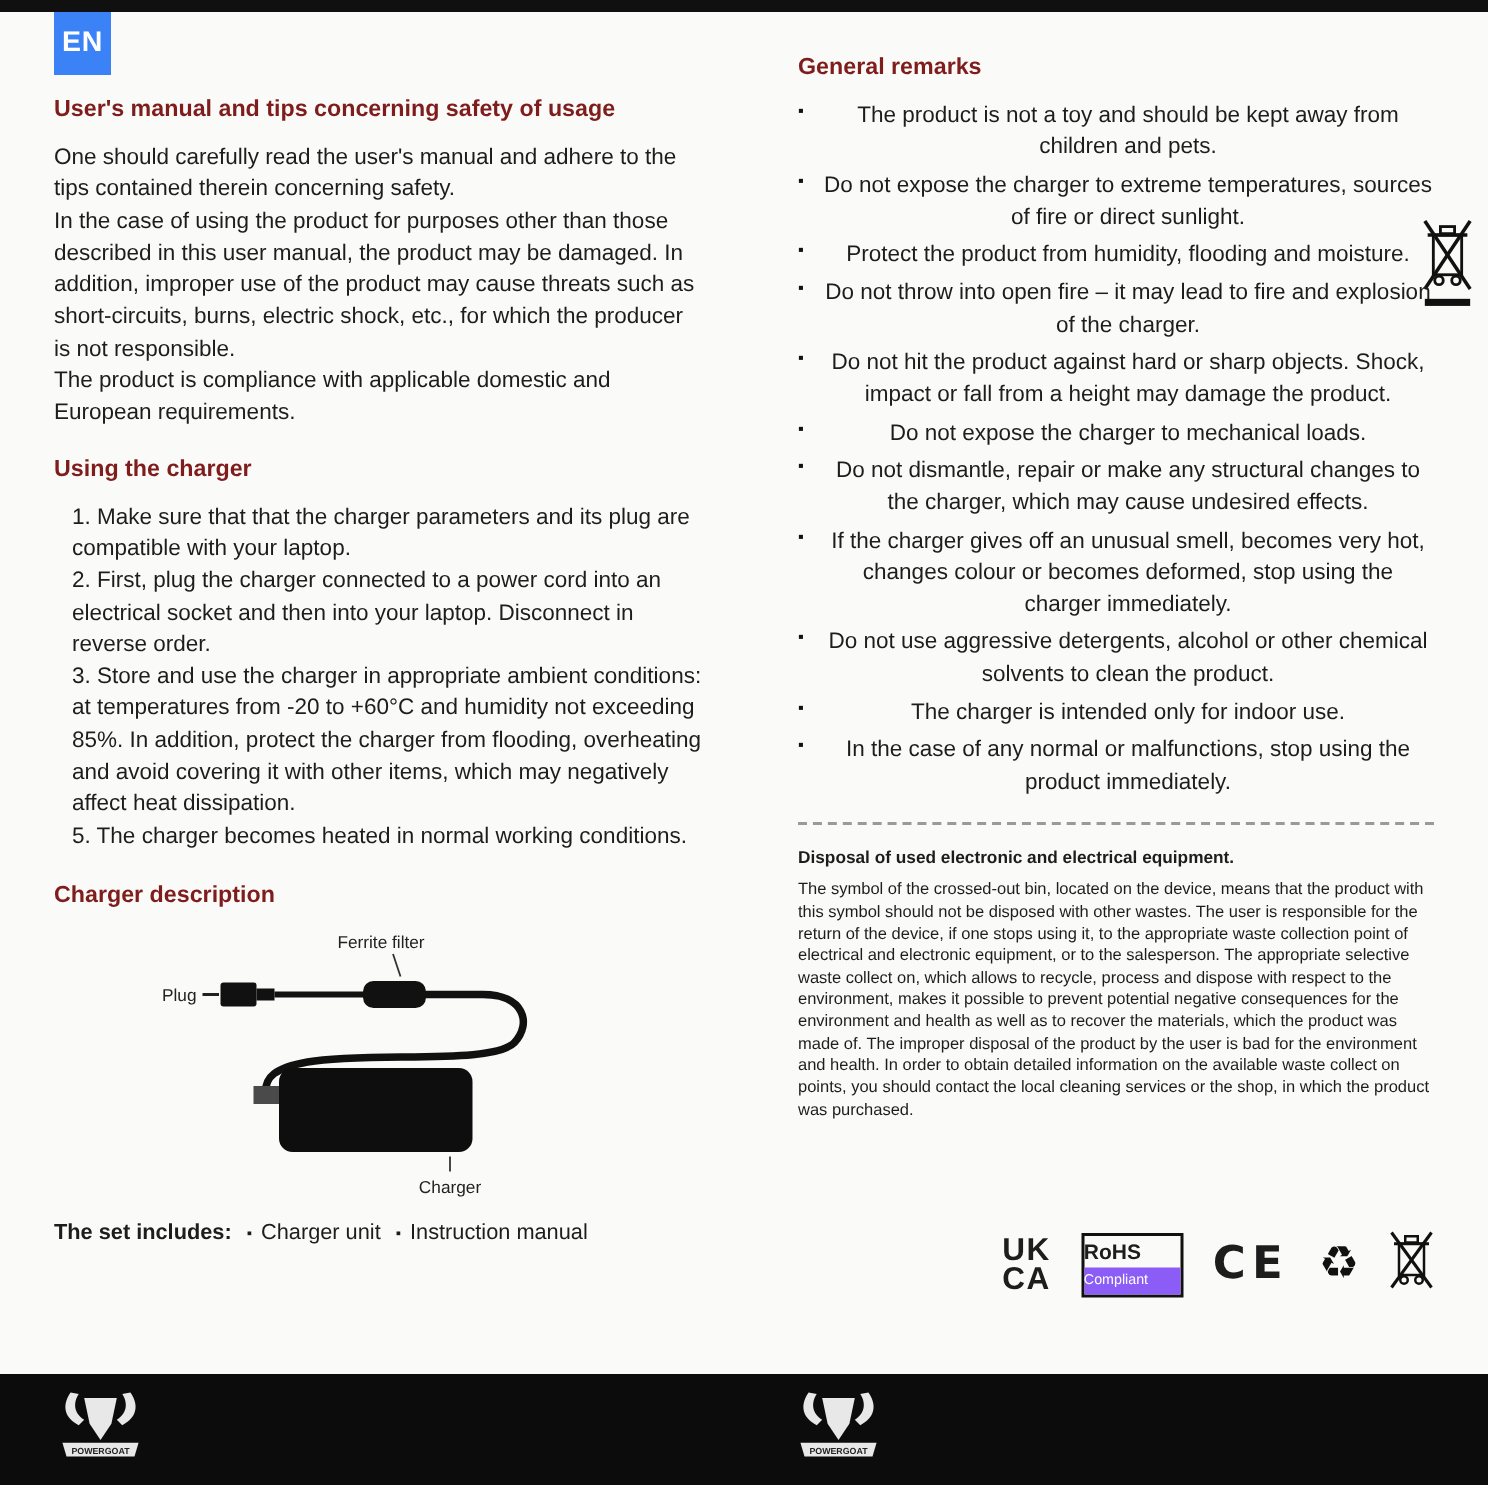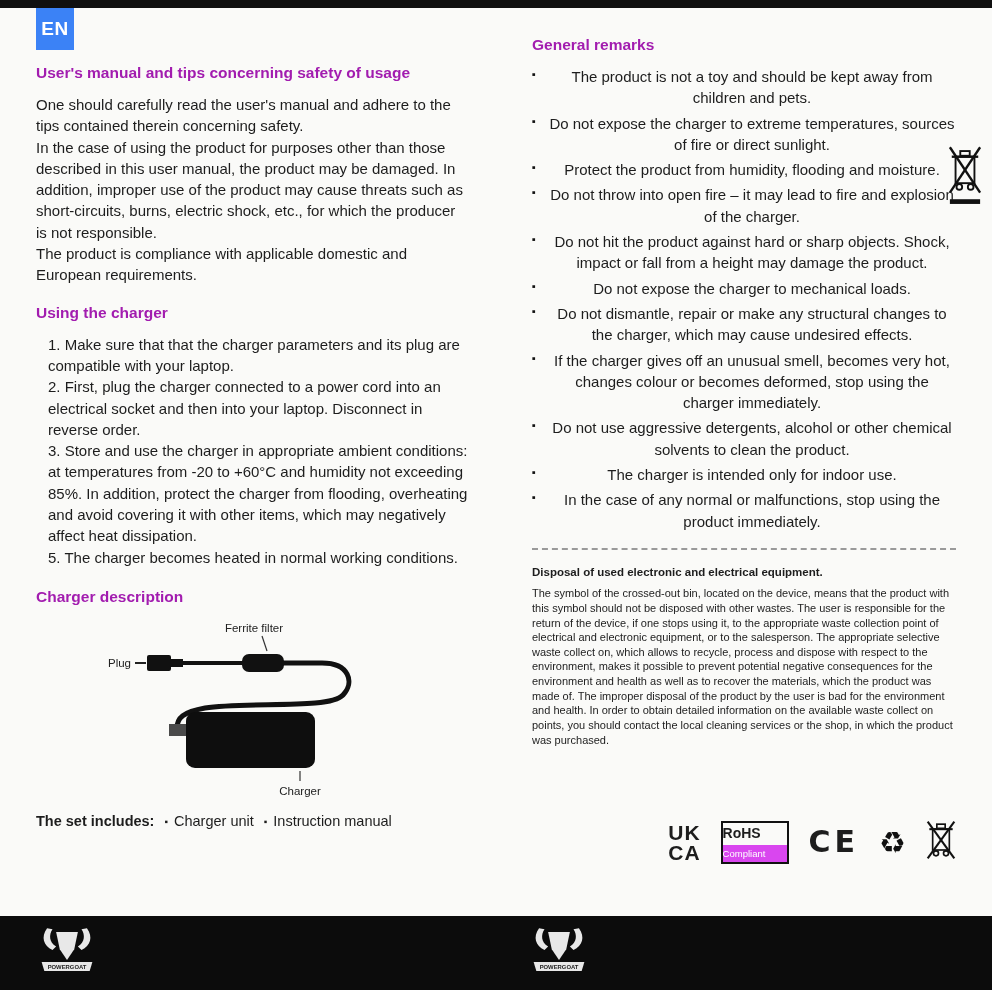--- a/index.html
+++ b/index.html
@@ -10,35 +10,35 @@
     font-size:15px;line-height:1.42;
   }
   .top-bar{position:absolute;top:0;left:0;width:992px;height:8px;background:#101010;}
   .en-badge{
     position:absolute;top:8px;left:36px;width:38px;height:42px;background:#3b82f6;
     color:#fff;font-weight:bold;font-size:19px;display:flex;align-items:center;justify-content:center;
     letter-spacing:.5px;
   }
   .left-col{position:absolute;left:36px;top:62px;width:432px;}
   .right-col{position:absolute;left:532px;top:34px;width:424px;}
-  h2{font-size:15.5px;font-weight:bold;margin:0 0 10px 0;color:#a21caf;}
+  h2{font-size:15.5px;font-weight:bold;margin:0 0 10px 0;color:#7f1d1d;}
   .para{margin:0 0 16px 0;white-space:pre-line;}
   .steps p{margin:0;}
   .steps{margin:0 0 18px 12px;}
   .remarks{list-style:none;margin:0;padding:0;text-align:center;}
   .remarks li{position:relative;padding-left:16px;margin:0 0 4px 0;}
   .remarks li::before{content:"▪";position:absolute;left:0;top:1px;font-size:11px;color:#111;}
   .divider{border:none;border-top:2px dashed #9a9a9a;margin:16px 0 14px 0;}
   .disposal-heading{font-size:11.5px;font-weight:bold;margin:0 0 6px 0;}
   .disposal-body{font-size:11px;line-height:1.33;margin:0;}
   .marks-row{display:flex;align-items:center;justify-content:flex-end;gap:20px;margin-top:72px;}
   .ukca{font-weight:bold;font-size:21px;line-height:.92;letter-spacing:1px;}
   .rohs{border:2px solid #111;width:64px;text-align:left;}
   .rohs-top{font-weight:bold;font-size:14px;padding:1px 0;}
-  .rohs-bottom{background:#d946ef;color:#fff;font-size:9.5px;padding:2px 0;}
+  .rohs-bottom{background:#8b5cf6;color:#fff;font-size:9.5px;padding:2px 0;}
   .ce{font-size:30px;font-weight:bold;letter-spacing:4px;font-family:"DejaVu Sans",sans-serif;}
   .recycle{font-size:30px;line-height:1;color:#111;font-family:"DejaVu Sans",sans-serif;}
   .diagram{margin:4px 0 6px 0;}
   svg text{font-family:"Liberation Sans","DejaVu Sans",sans-serif;fill:#222;}
   .set-line{margin-top:4px;font-size:14.5px;display:flex;align-items:baseline;gap:10px;}
   .set-label{font-weight:bold;}
   .set-item::before{content:"▪";font-size:10px;margin-right:6px;position:relative;top:-1px;}
   .edge-bin{position:absolute;right:10px;top:142px;}
   .footer{position:absolute;left:0;bottom:0;width:992px;height:74px;background:#0c0c0c;}
   .goat{position:absolute;top:8px;}

